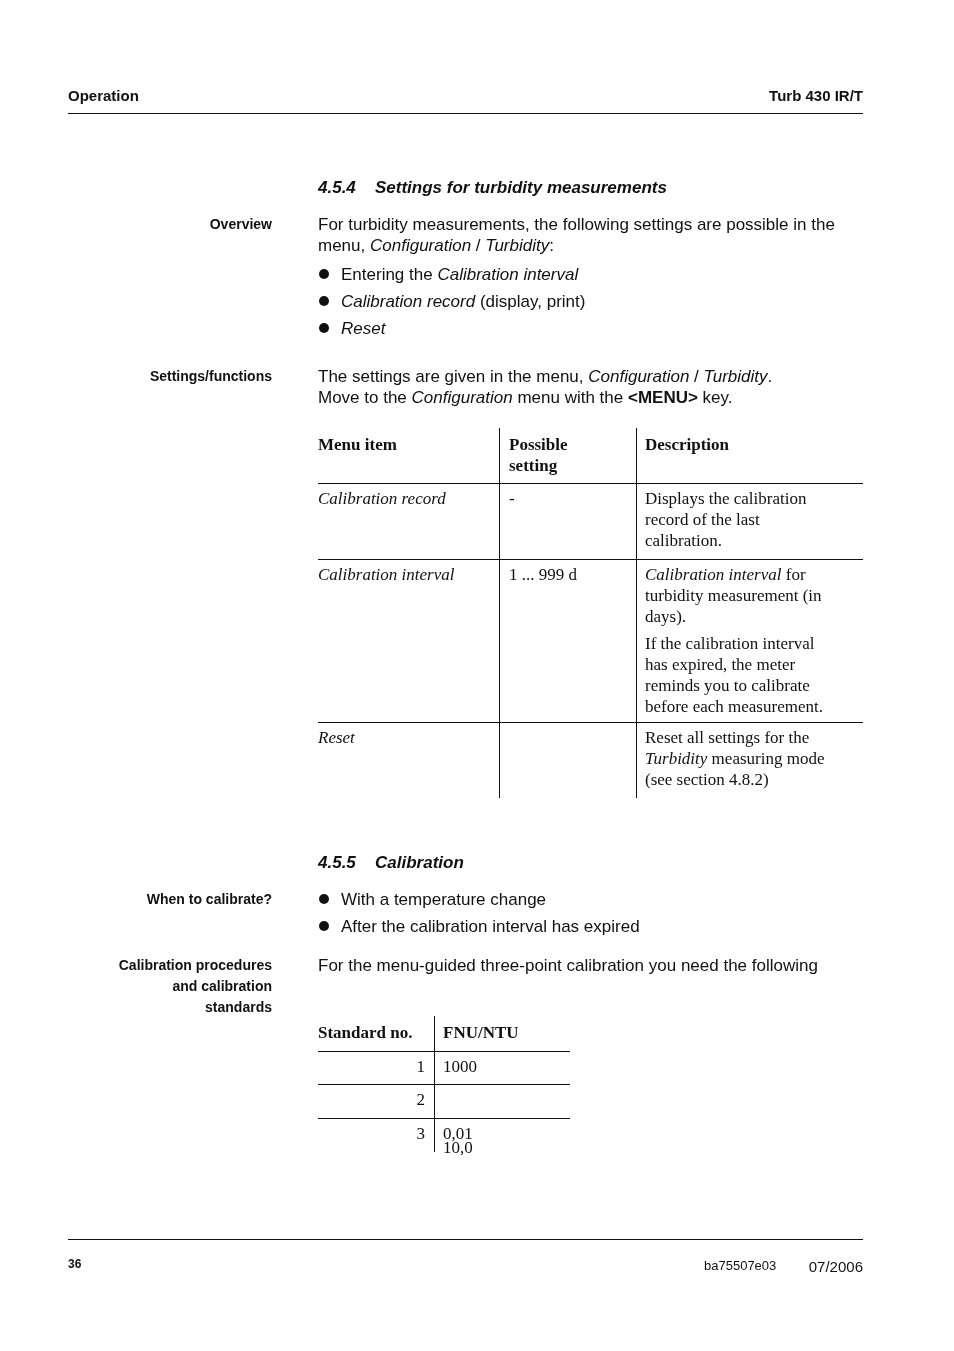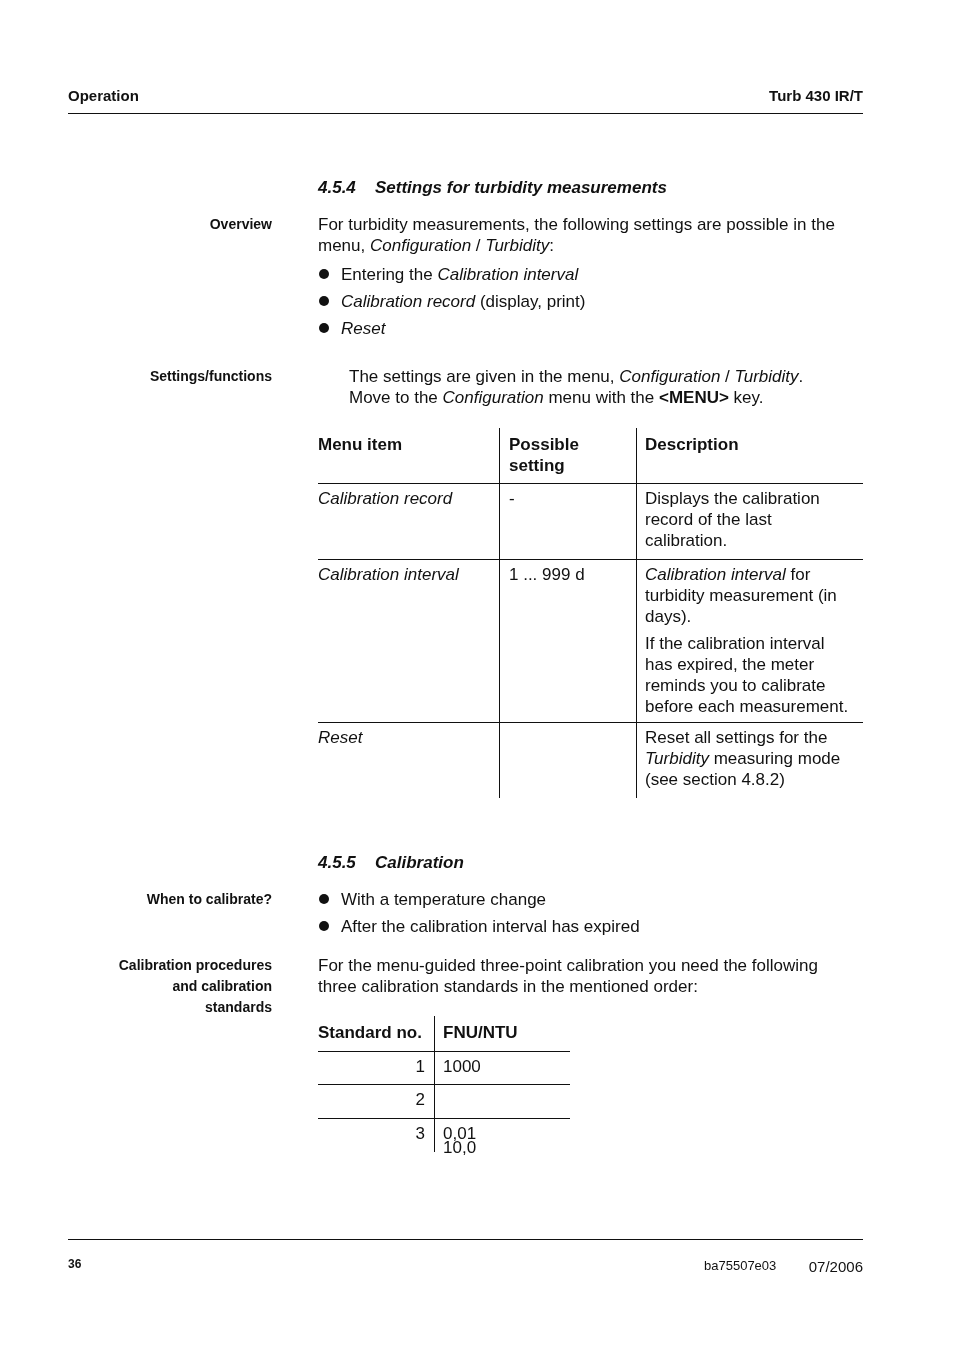--- a/index.html
+++ b/index.html
@@ -13,21 +13,21 @@
   .side { position: absolute; right: 682px; text-align: right; font-weight: bold; font-size: 14px; line-height: 21px; }
   .p { position: absolute; left: 318px; width: 548px; line-height: 21px; }
   .heading { position: absolute; left: 318px; font-weight: bold; font-size: 17px; font-style: italic; }
   .heading .num { display: inline-block; width: 57px; }
   .bullets { position: absolute; left: 318px; margin: 0; padding: 0; list-style: none; }
   .bullets li { position: relative; padding-left: 23px; line-height: 21px; height: 27px; }
   .bullets li .dot { position: absolute; left: 1px; top: 5px; width: 10px; height: 10px; border-radius: 50%; background: #111; }
   
   .vline { position: absolute; width: 1px; background: #111; }
   .hline { position: absolute; height: 1px; background: #111; }
-  .cell { position: absolute; line-height: 21px; }
+  .cell { position: absolute; line-height: 21px; font-family: Liberation Serif, serif; }
   .foot { position: absolute; top: 1257px; }
 </style>
 </head>
 <body>
 
 <div class="abs hdr" style="left:68px;">Operation</div>
 <div class="abs hdr" style="right:91px;">Turb 430 IR/T</div>
 <div class="rule" style="top:113px;"></div>
 
 <div class="heading" style="top:178px;">
@@ -37,21 +37,21 @@
 <div class="side" style="top:214px;">Overview</div>
 <div class="p" style="top:214px;"><span>For turbidity measurements, the following settings are possible in the menu, </span><span class="i">Configuration</span><span> / </span><span class="i">Turbidity</span><span>:</span></div>
 
 <ul class="bullets" style="top:264px;">
   <li><span class="dot"></span><span>Entering the </span><span class="i">Calibration interval</span><span></span></li>
   <li><span class="dot"></span><span></span><span class="i">Calibration record</span><span> (display, print)</span></li>
   <li><span class="dot"></span><span></span><span class="i">Reset</span><span></span></li>
 </ul>
 
 <div class="side" style="top:366px;">Settings/functions</div>
-<div class="p" style="top:366px;margin-left:31px;">
+<div class="p" style="top:366px;">
   <div><span>The settings are given in the menu, </span><span class="i">Configuration</span><span> / </span><span class="i">Turbidity</span><span>.</span></div>
   <div><span>Move to the </span><span class="i">Configuration</span><span> menu with the </span><span class="b">&lt;MENU&gt;</span><span> key.</span></div>
 </div>
 
 <div>
   <div class="vline" style="left:499px; top:428px; height:370px;"></div>
   <div class="vline" style="left:636px; top:428px; height:370px;"></div>
   <div class="hline" style="left:318px; width:545px; top:483px;"></div>
   <div class="hline" style="left:318px; width:545px; top:559px;"></div>
   <div class="hline" style="left:318px; width:545px; top:722px;"></div>
@@ -103,21 +103,20 @@
   <li><span class="dot"></span><span>After the calibration interval has expired</span></li>
 </ul>
 
 <div class="side" style="top:955px;">
   <div>Calibration procedures</div>
   <div>and calibration</div>
   <div>standards</div>
 </div>
 <div class="p" style="top:955px;">
   <div>For the menu-guided three-point calibration you need the following</div>
-  <div>three calibration standards in the mentioned order:</div>
 </div>
 
 <div>
   <div class="vline" style="left:434px; top:1016px; height:136px;"></div>
   <div class="hline" style="left:318px; width:252px; top:1051px;"></div>
   <div class="hline" style="left:318px; width:252px; top:1084px;"></div>
   <div class="hline" style="left:318px; width:252px; top:1118px;"></div>
 
   <div class="cell b" style="left:318px; top:1022px;">Standard no.</div>
   <div class="cell b" style="left:443px; top:1022px;">FNU/NTU</div>

